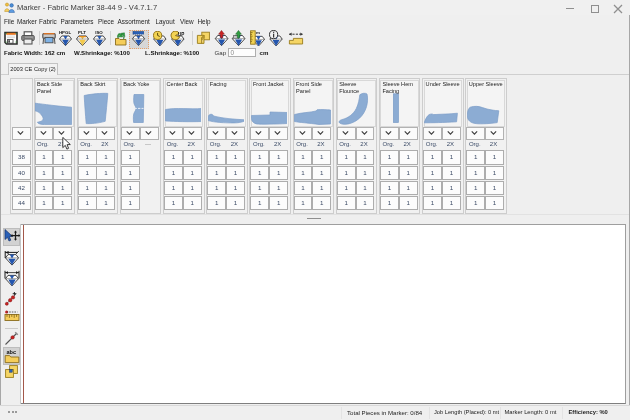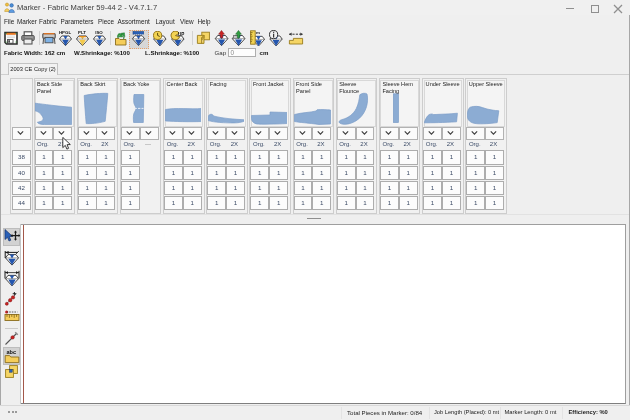--- a/index.html
+++ b/index.html
@@ -18,21 +18,21 @@
 </style></head><body>
 
 <div class="win"></div>
 <div class="abs" style="left:0;top:0;width:630px;height:15px;background:#f0f0f0;"></div>
 <svg class="abs" style="left:4px;top:2px" width="11" height="11" viewBox="0 0 11 11">
 <circle cx="3" cy="2.6" r="1.6" fill="#f0c040" stroke="#b98a20" stroke-width="0.5"></circle>
 <path d="M0.7,9.5 C0.7,5.8 5.3,5.8 5.3,9.5 Z" fill="#f5d060" stroke="#b98a20" stroke-width="0.5"></path>
 <circle cx="7.6" cy="3.4" r="1.8" fill="#4d8fd6" stroke="#2b5d9e" stroke-width="0.5"></circle>
 <path d="M4.9,10.6 C4.9,6.4 10.4,6.4 10.4,10.6 Z" fill="#5d9be0" stroke="#2b5d9e" stroke-width="0.5"></path>
 </svg>
-<div class="abs" style="left:17px;top:3.2px;font-size:7.6px;color:#3a3a3a;">Marker - Fabric Marker 59-44 2 - V4.7.1.7</div>
+<div class="abs" style="left:17px;top:3.2px;font-size:7.6px;color:#3a3a3a;">Marker - Fabric Marker 38-44 9 - V4.7.1.7</div>
 <div class="abs" style="left:566px;top:8px;width:8px;height:1.3px;background:#8f8f8f;"></div>
 <div class="abs" style="left:590.5px;top:4.5px;width:6.5px;height:6.5px;border:1.2px solid #8f8f8f;"></div>
 <svg class="abs" style="left:613px;top:4px" width="10" height="10" viewBox="0 0 10 10">
 <path d="M1,1 L9,9 M9,1 L1,9" stroke="#8f8f8f" stroke-width="1.3"></path>
   </svg>
 <div class="abs" style="left:0;top:18px;width:630px;height:11px;">
 <div class="mitem" style="left:4px;">File</div>
 <div class="mitem" style="left:17px;">Marker</div>
 <div class="mitem" style="left:39px;">Fabric</div>
 <div class="mitem" style="left:60.5px;">Parameters</div>

